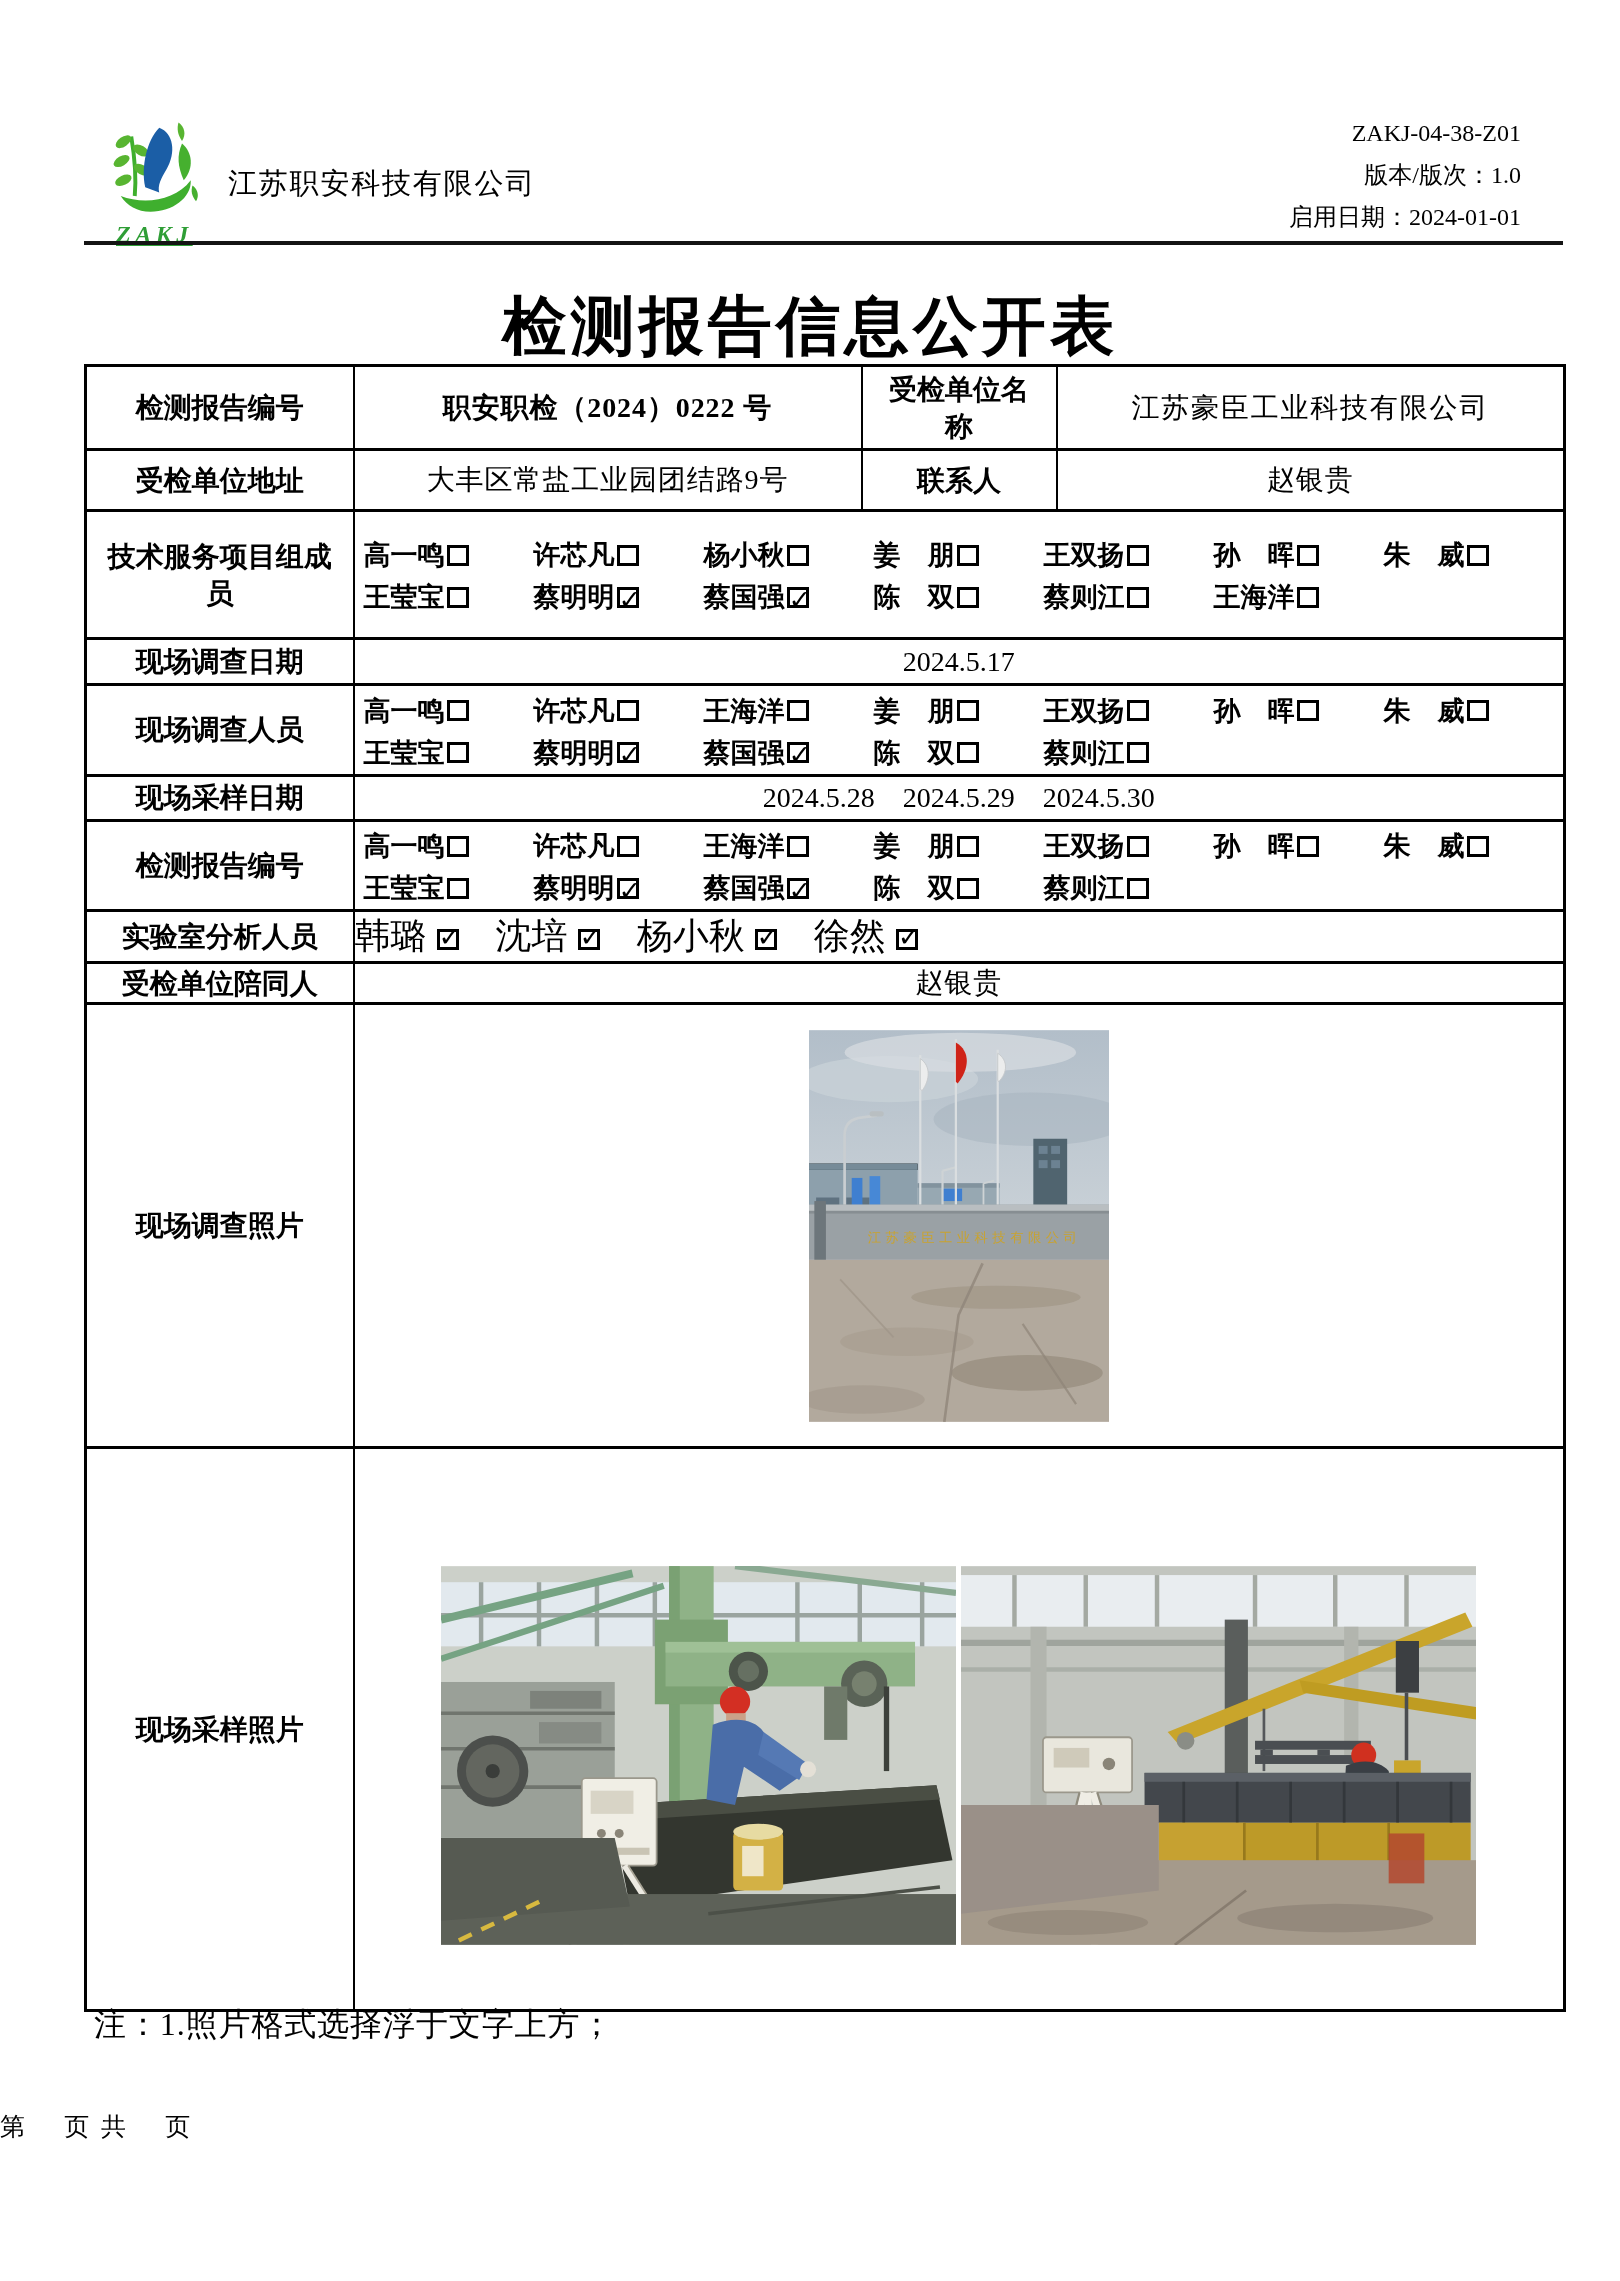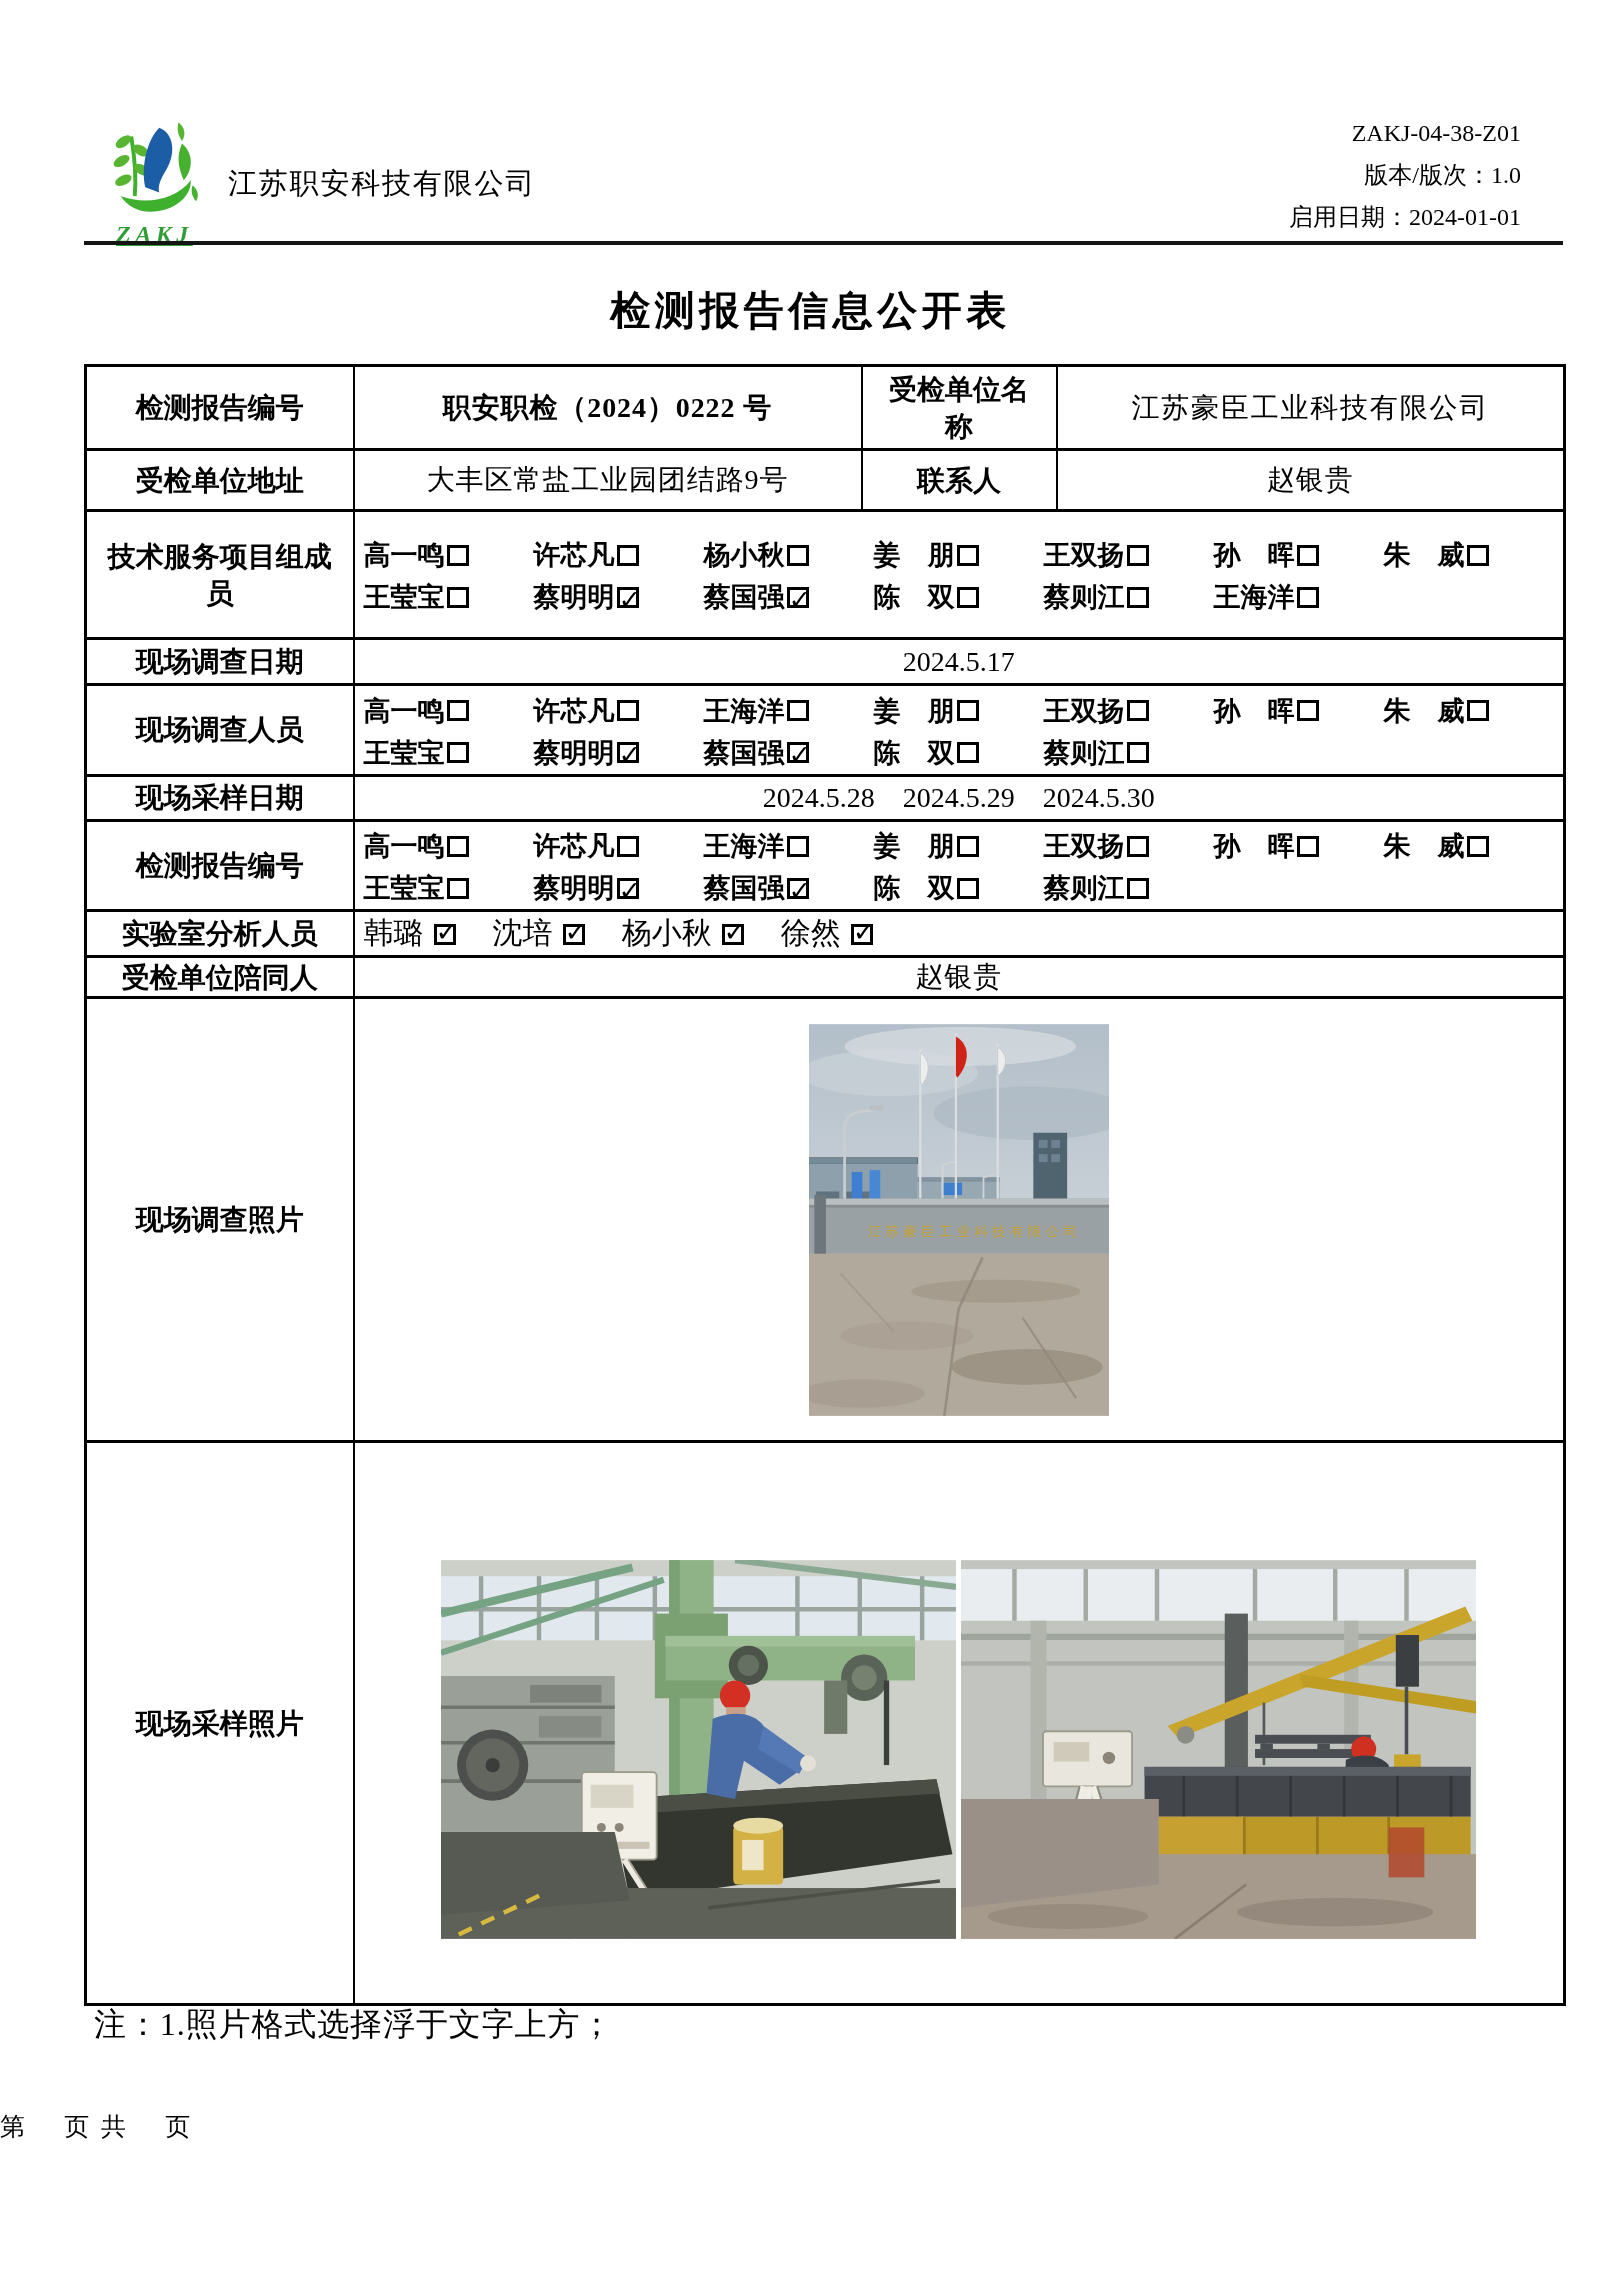--- a/index.html
+++ b/index.html
@@ -12,37 +12,37 @@
   }
   
   .logo-mark { position:absolute; left:103px; top:112px; width:109px; height:112px; }
   .logo-text { position:absolute; left:116px; top:221px; font-size:24px; font-weight:bold;
                font-style:italic; color:#2f9e36; letter-spacing:4.5px;text-decoration:underline; }
   .company-name { position:absolute; left:228px; top:164px; font-size:29px; letter-spacing:1.8px; }
   .doc-meta { position:absolute; top:112px; right:100px; text-align:right;
               font-size:24px; line-height:42px; }
   .header-rule { position:absolute; left:84px; top:241px; width:1479px; height:3.6px; background:#141414; }
   .doc-title { position:absolute; left:0; top:283px; width:100%; text-align:center;
-               font-size:40px; font-weight:900; letter-spacing:4.5px; }
+               font-size:64px; font-weight:900; letter-spacing:4.5px; }
   
   .main-table { position:absolute; left:84px; top:364px; width:1479px;
                 border-collapse:collapse; table-layout:fixed; border:3.6px solid #000; }
   .main-table td { border:2.2px solid #000; border-top-width:3.6px; border-bottom-width:3.6px;
                    vertical-align:middle; overflow:hidden; }
   td.label { text-align:center; font-weight:bold; font-size:28px; line-height:37px; padding:0 9px; }
   td.label .wrap5 { display:inline-block; max-width:5.3em; }
   td.label .wrap8 { display:inline-block; max-width:8.4em; }
   td.value { text-align:center; font-size:28px; }
   .report-no { font-weight:bold; letter-spacing:0.9px; }
   .unit-name { font-size:33px; letter-spacing:1.8px; }
   .filled { letter-spacing:0.9px; }
   
   .team-grid { display:flex; flex-wrap:wrap; padding:3.6px 0 0 9px; font-size:27px; }
   .team-grid .member { width:170px; line-height:42px; white-space:nowrap;font-weight:bold; }
-  .lab-row { display:flex; padding-left:9px; font-size:30px; }
+  .lab-row { display:flex; font-size:36px; }
   .lab-row .member { margin-right:37px; white-space:nowrap; }
   .lab-row .cb { margin-left:10.7px; }
   .cb { display:inline-block; width:21.4px; height:21.4px; border:3.1px solid #000;
         margin-left:2.7px; position:relative; vertical-align:-1.8px; }
   .cb[data-checked="true"]::after {
         content:"✓"; position:absolute; left:-1.8px; top:-10.7px; font-size:27px;
         font-weight:bold; font-family:"DejaVu Sans",sans-serif; }
   
   .photo-cell { text-align:center; }
   .photo-flex { display:flex; justify-content:center; align-items:center; gap:5.3px; }

